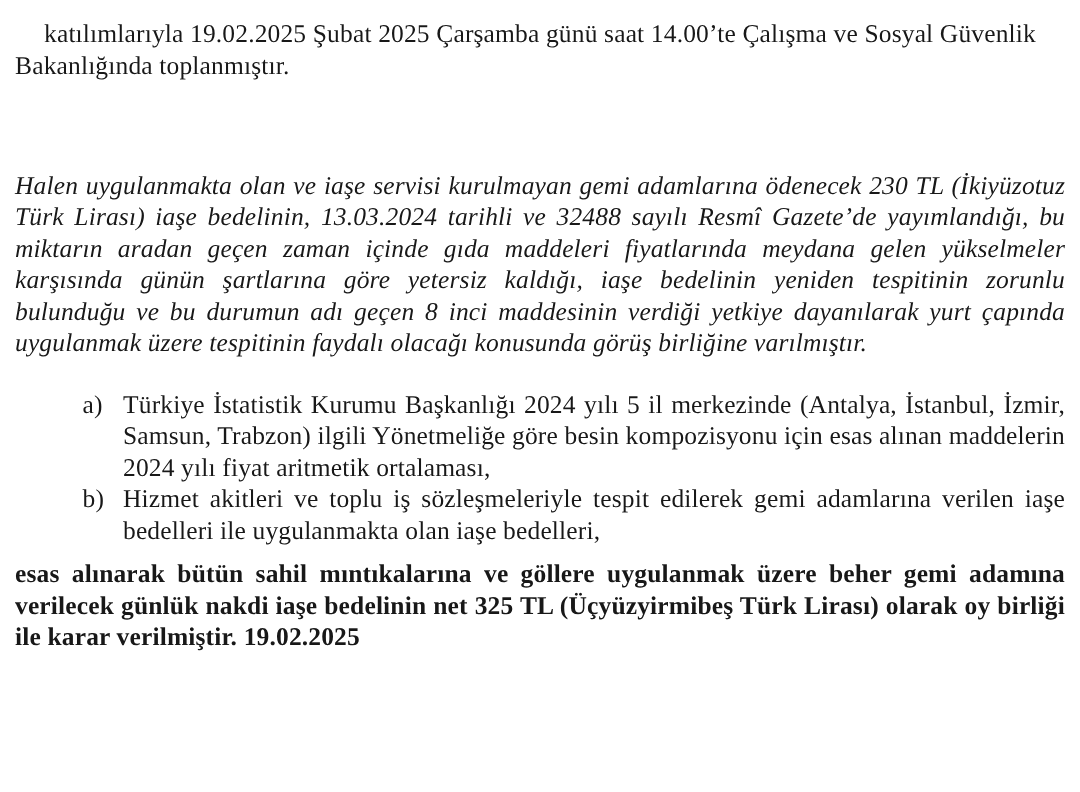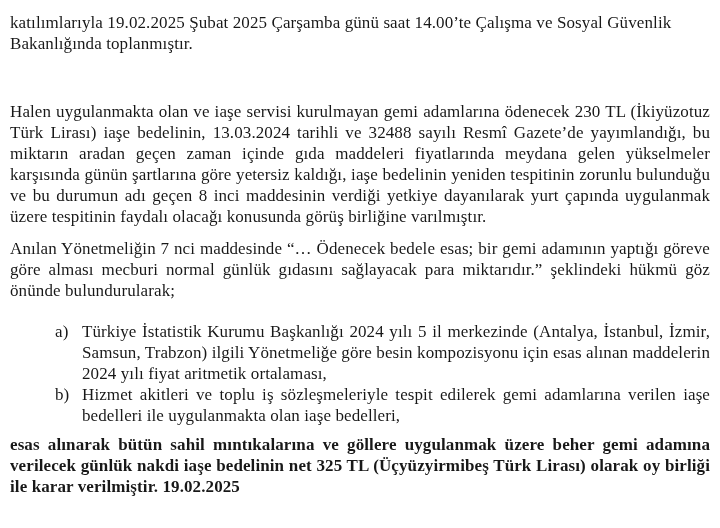--- a/index.html
+++ b/index.html
@@ -25,25 +25,26 @@
     letter-spacing: 0.1px;
     
     filter: blur(0.22px) contrast(1.04);
   }
   .para {
     margin: 0;
     text-align: justify;
     text-align-last: left;
   }
   .para.intro {
-    text-align: left;
+    text-align: center;
     font-family: Liberation Serif, serif;
   }
   .para.allowance {
-    margin-top: 47px;
+    margin-top: 59px;
+    font-style: italic;
   }
   .para.regulation {
     margin-top: 11px;
   }
   .criteria-list {
     margin-top: 20px;
     padding-left: 45px;
   }
   .list-item {
     display: flex;
@@ -65,21 +66,20 @@
 </style>
 </head>
 <body>
 
 <div class="page">
 
   <p class="para intro">katılımlarıyla 19.02.2025 Şubat 2025 Çarşamba günü saat 14.00’te Çalışma ve Sosyal Güvenlik Bakanlığında toplanmıştır.</p>
 
   <p class="para allowance">Halen uygulanmakta olan ve iaşe servisi kurulmayan gemi adamlarına ödenecek 230 TL (İkiyüzotuz Türk Lirası) iaşe bedelinin, 13.03.2024 tarihli ve 32488 sayılı Resmî Gazete’de yayımlandığı, bu miktarın aradan geçen zaman içinde gıda maddeleri fiyatlarında meydana gelen yükselmeler karşısında günün şartlarına göre yetersiz kaldığı, iaşe bedelinin yeniden tespitinin zorunlu bulunduğu ve bu durumun adı geçen 8 inci maddesinin verdiği yetkiye dayanılarak yurt çapında uygulanmak üzere tespitinin faydalı olacağı konusunda görüş birliğine varılmıştır.</p>
 
-  <p class="para regulation">Anılan Yönetmeliğin 7 nci maddesinde “… Ödenecek bedele esas; bir gemi adamının yaptığı göreve göre alması mecburi normal günlük gıdasını sağlayacak para miktarıdır.” şeklindeki hükmü göz önünde bulundurularak;</p>
 
   <div class="criteria-list">
 
     <div class="list-item">
       <span class="list-marker">a)</span>
       <div class="list-text">Türkiye İstatistik Kurumu Başkanlığı 2024 yılı 5 il merkezinde (Antalya, İstanbul, İzmir, Samsun, Trabzon) ilgili Yönetmeliğe göre besin kompozisyonu için esas alınan maddelerin 2024 yılı fiyat aritmetik ortalaması,</div>
     </div>
 
     <div class="list-item">
       <span class="list-marker">b)</span>

